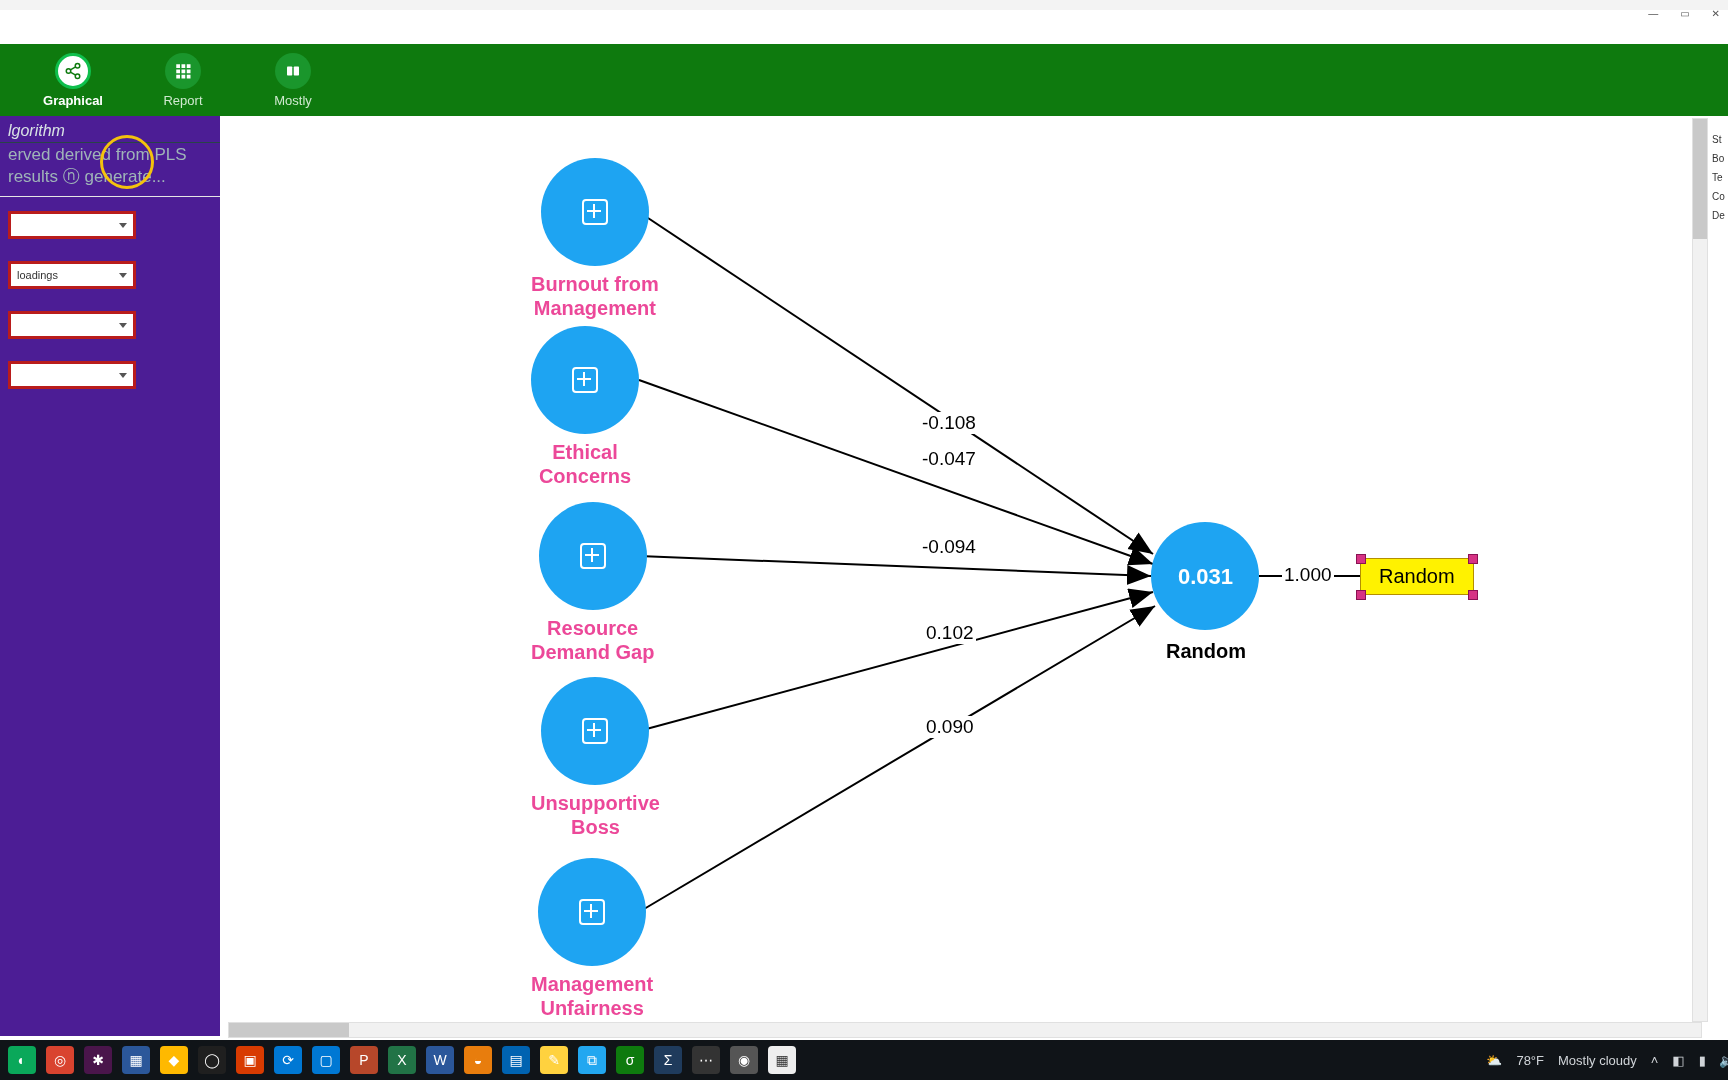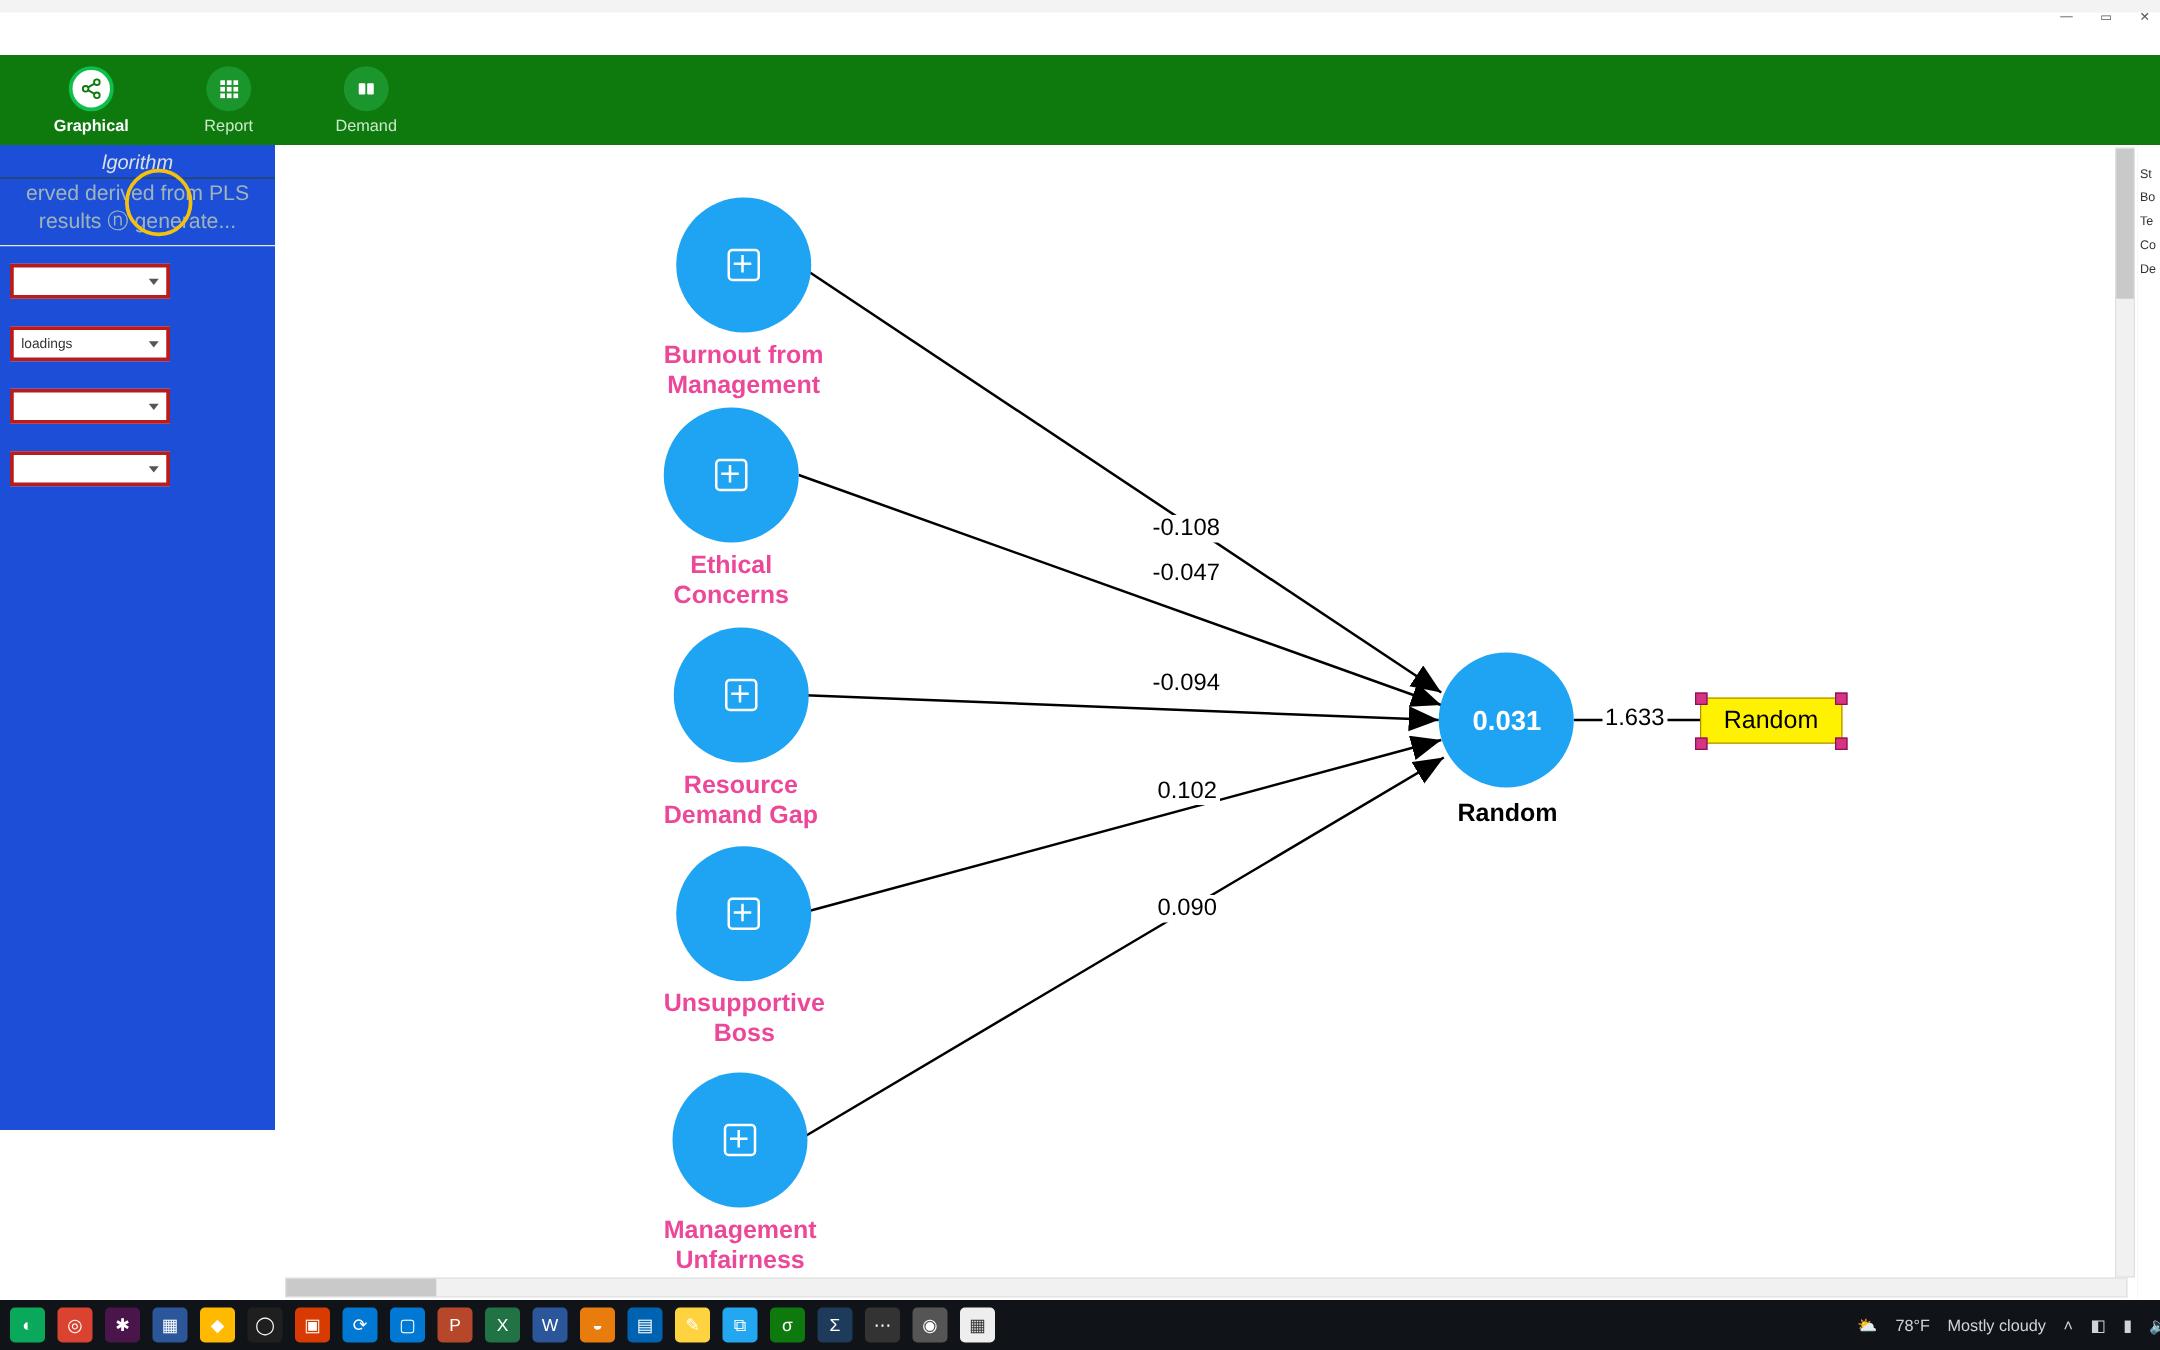--- a/index.html
+++ b/index.html
@@ -35,22 +35,22 @@
     margin: 0 auto 4px auto; display: flex; align-items: center;
     justify-content: center; background: #1a962c;
   }
   .ribbon .tab.active .circ {
     background: #fff; border: 3px solid #0fbf4c; box-sizing: border-box;
   }
   .ribbon .tab .circ svg { width: 18px; height: 18px; }
 
   
   .sidebar {
-    position: absolute; left: 0; top: 116px; width: 220px; height: 788px;
-    background: #1d4ed8; color: #cbd5d8; font-size: 12px; text-align: center;
+    position: absolute; left: 0; top: 116px; width: 220px; height: 920px;
+    background: #4c1d95; color: #cbd5d8; font-size: 12px;
   }
   .sidebar .algo-head {
     padding: 6px 8px 2px 8px; font-style: italic; font-size: 16px;
     color: #d8e2e4; border-bottom: 1px solid #294348;
   }
   .sidebar .algo-sub {
     padding: 2px 8px 8px 8px; font-size: 17px; color: #9fb4b8;
     border-bottom: 1px solid #e5e5e5;
   }
   .ring-marker {
@@ -209,21 +209,21 @@
   </div>
   <div class="tab">
     <div class="circ">
       <svg viewBox="0 0 24 24">
           <g fill="#fff">
         <rect x="4" y="6" width="7" height="12" rx="1"></rect>
             <rect x="13" y="6" width="7" height="12" rx="1"></rect>
       </g>
         </svg>
     </div>
-    <span>Demand</span>
+    <span>Mostly</span>
   </div>
 </div>
 
 <div class="sidebar">
   <div class="algo-head">lgorithm</div>
   <div class="algo-sub">erved derived from PLS results ⓝ generate...</div>
   <div class="dropdowns">
     <div class="dd">
       <span></span>
       <span class="caret"></span>
@@ -321,21 +321,21 @@
   </div>
   <div class="target-val" style="left:958px; top:448px;">0.031</div>
   <div class="target-lbl" style="left:946px; top:524px;">Random</div>
 
   <div class="path-val" style="left:700px; top:248px;margin-top:48px;">-0.108</div>
   <div class="path-val" style="left:700px; top:332px;">-0.047</div>
   <div class="path-val" style="left:700px; top:420px;">-0.094</div>
   <div class="path-val" style="left:704px; top:506px;">0.102</div>
   <div class="path-val" style="left:704px; top:600px;">0.090</div>
 
-  <div class="path-val" style="left:1062px; top:448px;">1.633</div>
+  <div class="path-val" style="left:1062px; top:448px;">1.000</div>
 
   <div class="indicator" style="left:1140px; top:442px;">
     <span>Random</span>
   </div>
   <div class="sel-handle" style="left:1136px; top:438px;"></div>
   <div class="sel-handle" style="left:1248px; top:438px;"></div>
   <div class="sel-handle" style="left:1136px; top:474px;"></div>
   <div class="sel-handle" style="left:1248px; top:474px;"></div>
 </div>
 

